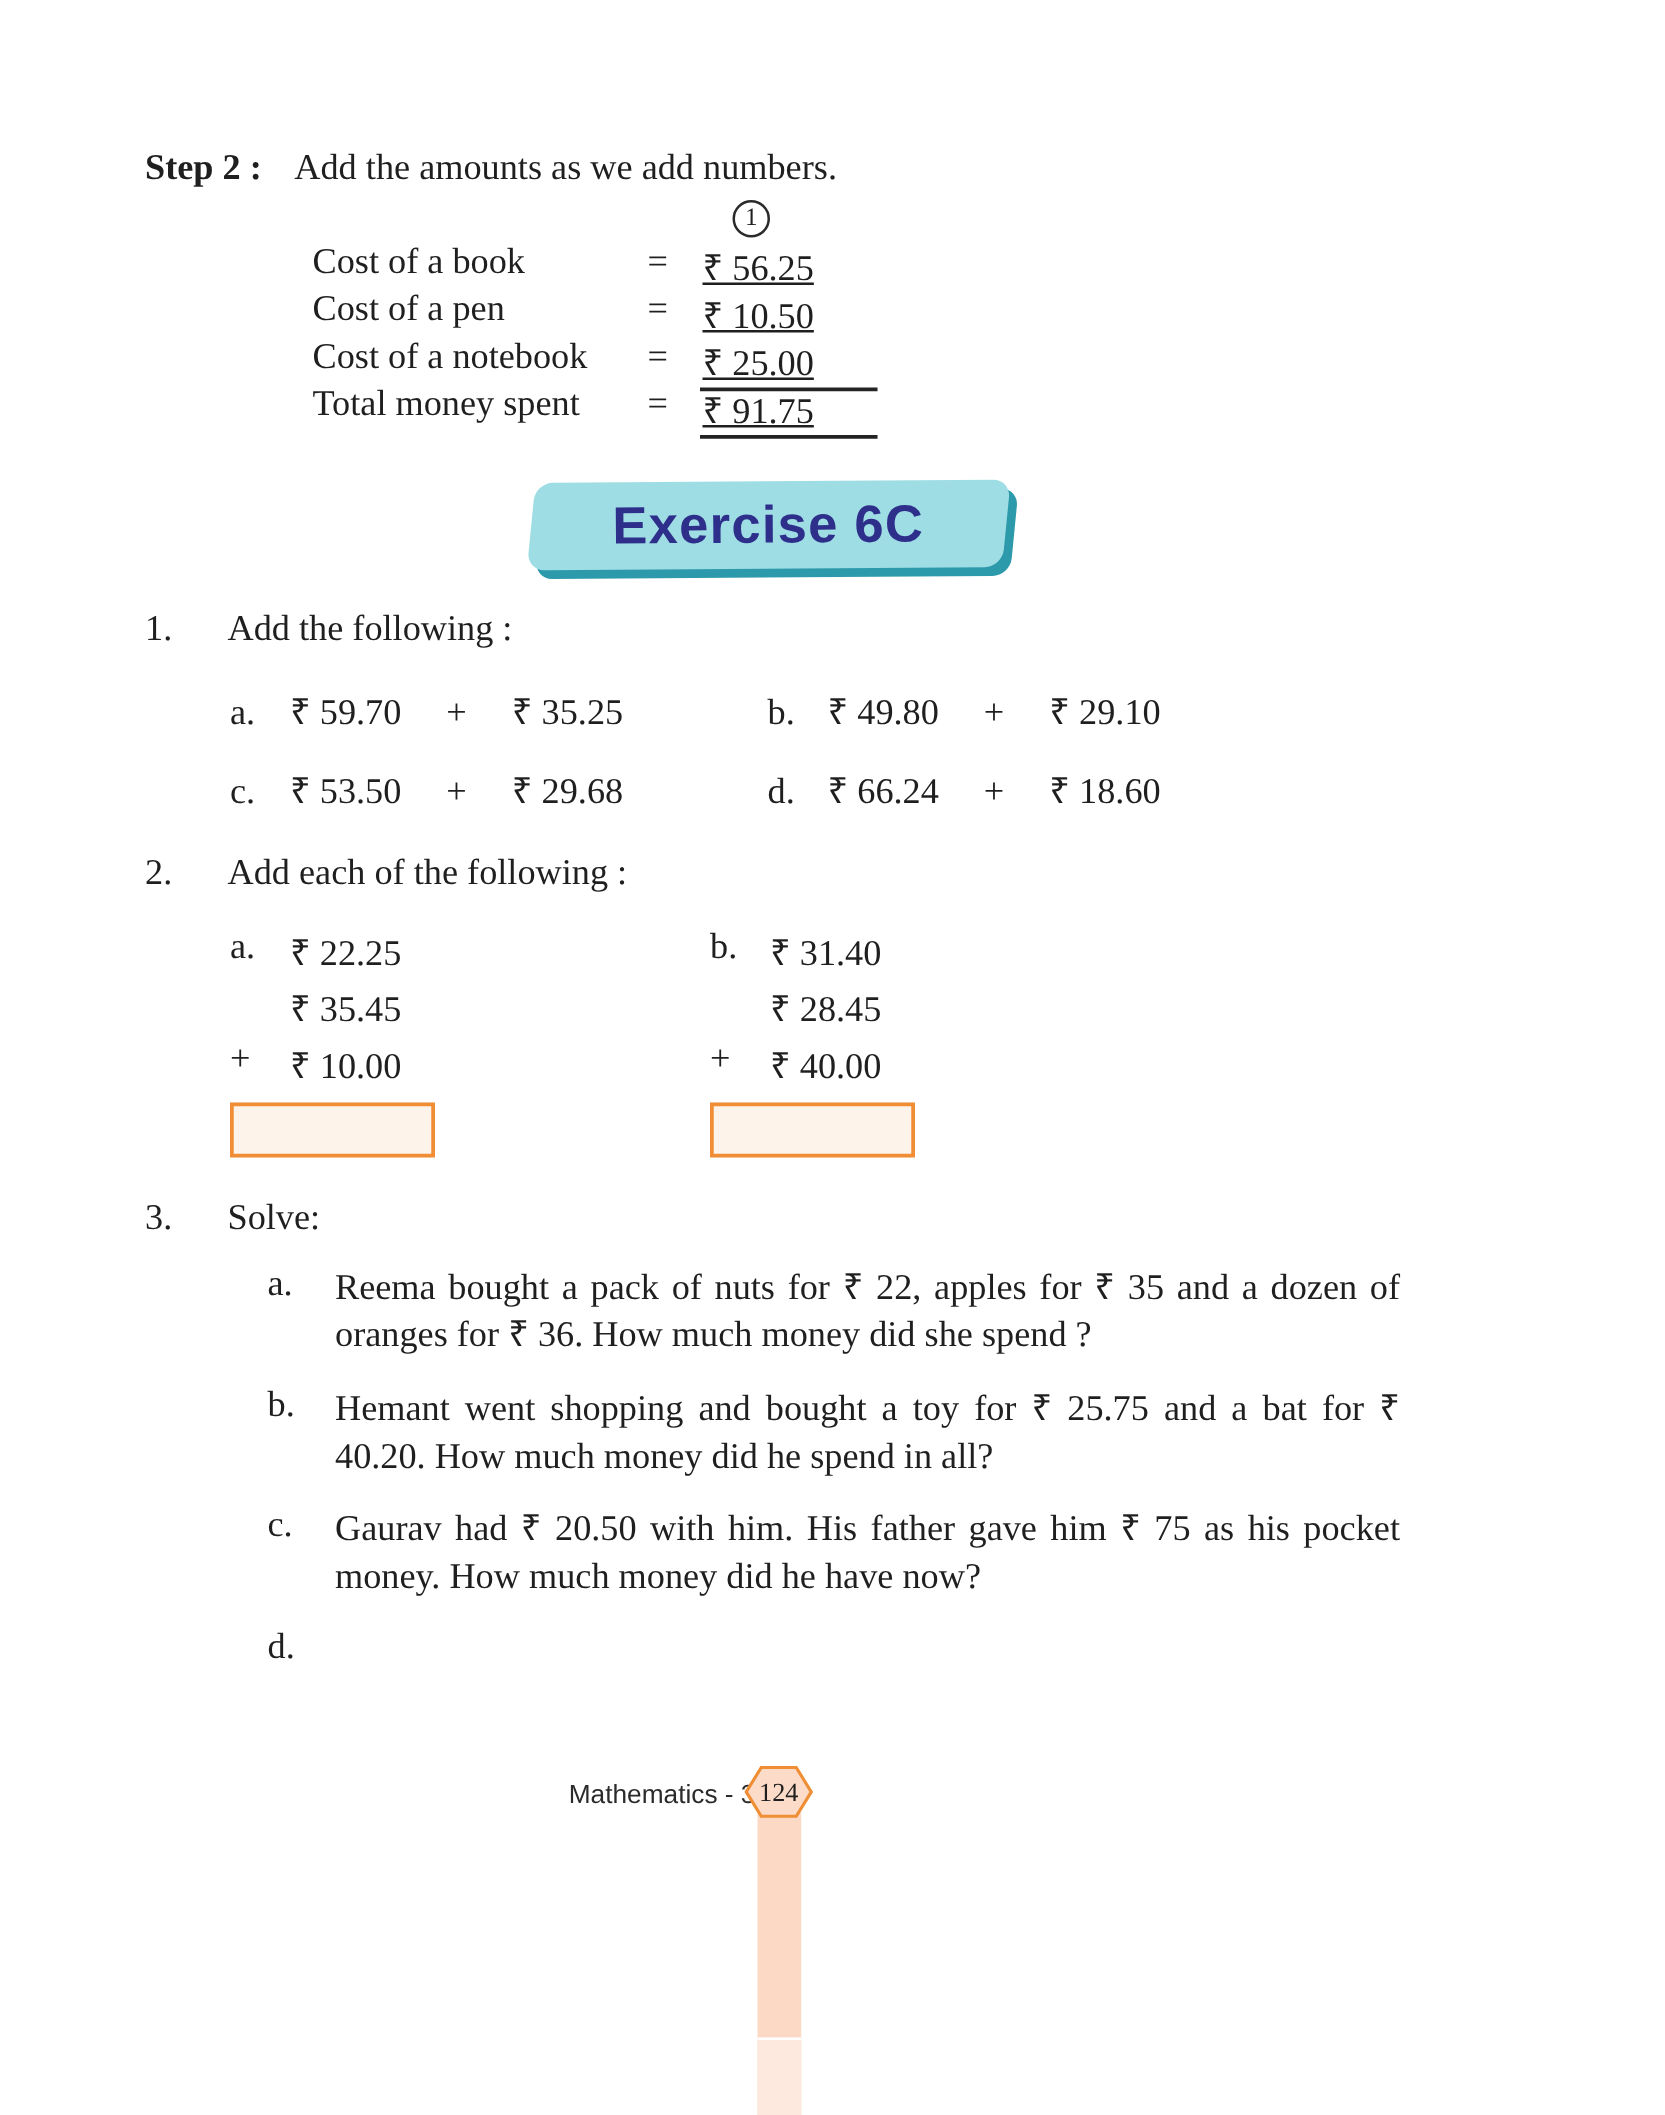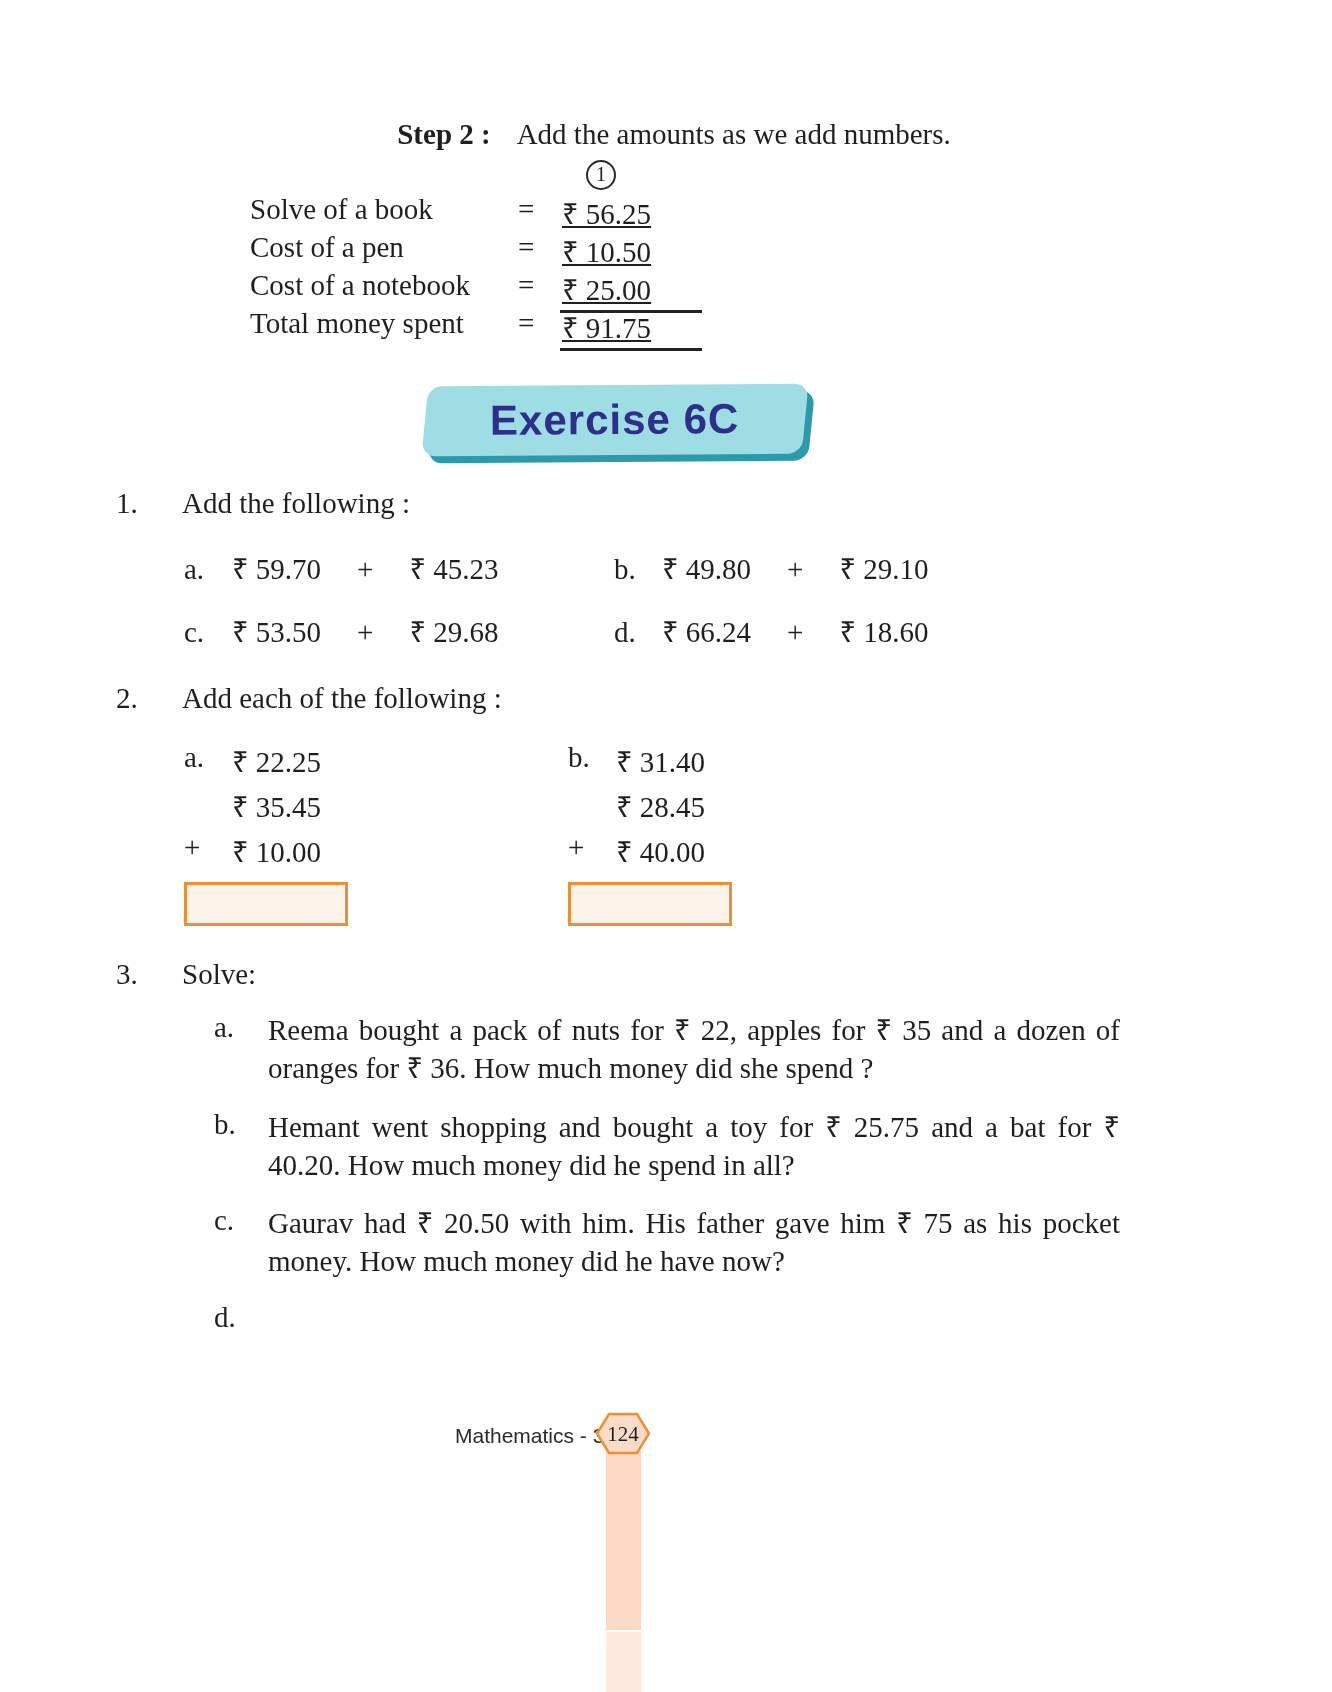--- a/index.html
+++ b/index.html
@@ -8,21 +8,21 @@
     width:1332px; height:1692px;
     background:#ffffff;
     overflow:hidden;
     font-family:"Liberation Serif", serif;
     color:#1f1f1f;
     font-size:29px;
   }
   .content { padding:118px 100px 0 116px; }
 
   
-  .step-head { display:flex;justify-content:center; }
+  .step-head { display:flex; }
   .step-label { font-weight:bold; margin-right:26px; white-space:nowrap; }
   .sum-block { margin-left:134px; margin-top:4px; }
   .carry-row { height:38px; padding-left:336px; }
   .circle-one {
     display:inline-flex; width:30px; height:30px;
     border:2px solid #2a2a2a; border-radius:50%;
     align-items:center; justify-content:center;
     font-size:20px; box-sizing:border-box;
   }
   .sum-row { display:flex; height:38px; align-items:flex-start; }
@@ -110,21 +110,21 @@
         <span class="step-label">Step 2 :</span>
         <span>Add the amounts as we add numbers.</span>
       </div>
 
       <div class="sum-block">
         <div class="carry-row">
           <span class="circle-one">1</span>
         </div>
 
         <div class="sum-row">
-          <span class="sum-label">Solve of a book</span>
+          <span class="sum-label">Cost of a book</span>
           <span class="sum-eq">=</span>
           <span class="sum-val">₹ 56.25</span>
         </div>
         <div class="sum-row">
           <span class="sum-label">Cost of a pen</span>
           <span class="sum-eq">=</span>
           <span class="sum-val">₹ 10.50</span>
         </div>
         <div class="sum-row">
           <span class="sum-label">Cost of a notebook</span>
@@ -149,21 +149,21 @@
     <div class="question">
       <div class="q-head">
         <span class="q-num">1.</span>
         <span>Add the following :</span>
       </div>
       <div class="q1-grid">
         <div class="add-item">
           <span class="item-label">a.</span>
           <span class="amount">₹ 59.70</span>
           <span class="plus">+</span>
-          <span class="amount">₹ 45.23</span>
+          <span class="amount">₹ 35.25</span>
         </div>
         <div class="add-item">
           <span class="item-label">b.</span>
           <span class="amount">₹ 49.80</span>
           <span class="plus">+</span>
           <span class="amount">₹ 29.10</span>
         </div>
         <div class="add-item">
           <span class="item-label">c.</span>
           <span class="amount">₹ 53.50</span>

